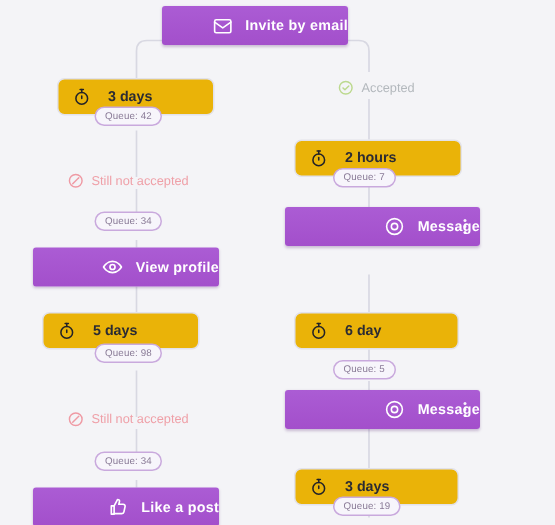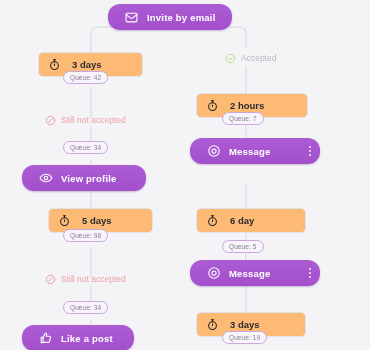--- a/index.html
+++ b/index.html
@@ -36,26 +36,27 @@
   
   .node {
     position: absolute;
     display: flex;
     align-items: center;
   }
 
   
   .action {
     height: 26px;
-    border-radius: 12px;
+    border-radius: 2px;
     background: #a855d0;
     background: linear-gradient(180deg,#ab5cd4 0%,#a34fcb 100%);
     box-shadow: 0 1px 2px rgba(90,40,120,0.28);
-    padding: 0 16px;
+    padding: 0 0;
     color: #fff;
+    justify-content: flex-end;
   }
   .action .label {
     font-size: 9.5px;
     font-weight: bold;
     letter-spacing: .2px;
     color: #ffffff;
     white-space: nowrap;
   }
   .action .ico {
     width: 15px; height: 15px;
@@ -78,21 +79,21 @@
     display: block;
     width: 2px; height: 2px;
     border-radius: 50%;
     background: rgba(255,255,255,.92);
   }
 
   
   .delay {
     height: 25px;
     border-radius: 5px;
-    background: #fdba74;
+    background: #eab308;
     border: 1px solid #e2e2ea;
     padding: 0 10px 0 8px;
   }
   .delay .label {
     font-size: 9.5px;
     font-weight: bold;
     color: #2b2b33;
     white-space: nowrap;
   }
   .delay .ico {
@@ -211,21 +212,21 @@
   <div class="node action" style="left:22px; top:165px; width:124px;">
     <span class="ico">
       <svg width="14" height="14" viewBox="0 0 24 24" fill="none" stroke="#ffffff" stroke-width="1.9" stroke-linecap="round" stroke-linejoin="round">
         <path d="M1.8 12S5.5 5.6 12 5.6 22.2 12 22.2 12 18.5 18.4 12 18.4 1.8 12 1.8 12z"></path>
         <circle cx="12" cy="12" r="2.9"></circle>
       </svg>
     </span>
     <span class="label">View profile</span>
   </div>
 
-  <div class="node delay" style="left:48px; top:208px; width:105px;text-align:center;">
+  <div class="node delay" style="left:28px; top:208px; width:105px;text-align:center;">
     <span class="ico">
       <svg width="13" height="13" viewBox="0 0 24 24" fill="none" stroke="#222228" stroke-width="1.9" stroke-linecap="round" stroke-linejoin="round">
         <circle cx="12" cy="14" r="7.2"></circle>
         <path d="M10 3.2h4"></path>
         <path d="M12 3.2v3.6"></path>
         <path d="M12 14v-3"></path>
       </svg>
     </span>
     <span class="label">5 days</span>
   </div>
@@ -239,21 +240,21 @@
         <circle cx="12" cy="12" r="9.2"></circle>
         <path d="M7.6 16.4L16.4 7.6"></path>
       </svg>
     </span>
     <span class="label">Still not accepted</span>
   </div>
   <div class="queue" style="left:63px; top:301px;">
     <span class="label">Queue: 34</span>
   </div>
 
-  <div class="node action" style="left:22px; top:325px; width:112px;">
+  <div class="node action" style="left:22px; top:325px; width:124px;">
     <span class="ico">
       <svg width="14" height="14" viewBox="0 0 24 24" fill="none" stroke="#ffffff" stroke-width="1.9" stroke-linecap="round" stroke-linejoin="round">
         <path d="M7 10.8v9.4H3.8v-9.4z"></path>
         <path d="M7 10.8l4-7.4c1.5 0 2.4 1 2.1 2.4l-.7 3.1h4.9c1.5 0 2.5 1.3 2.2 2.7l-1.3 6c-.2 1.1-1.2 1.9-2.3 1.9H7"></path>
       </svg>
     </span>
     <span class="label">Like a post</span>
   </div>
 
   <div class="cond pos" style="left:224px; top:51px;">

